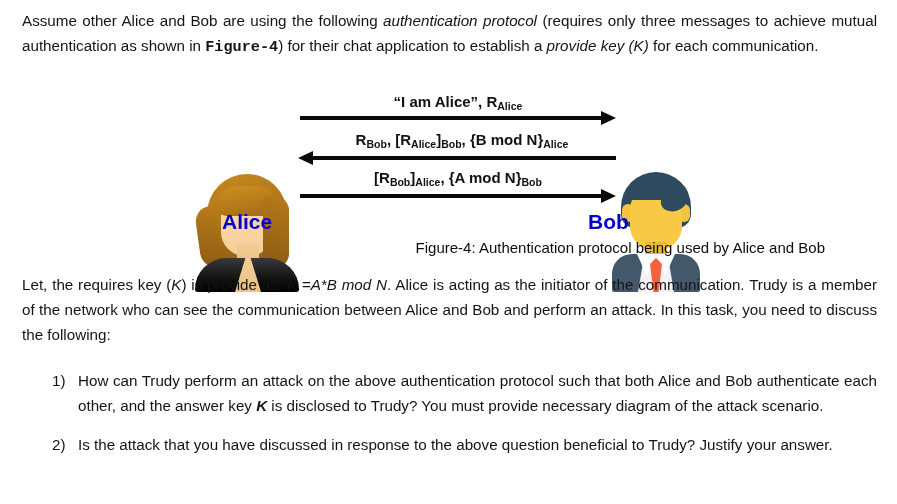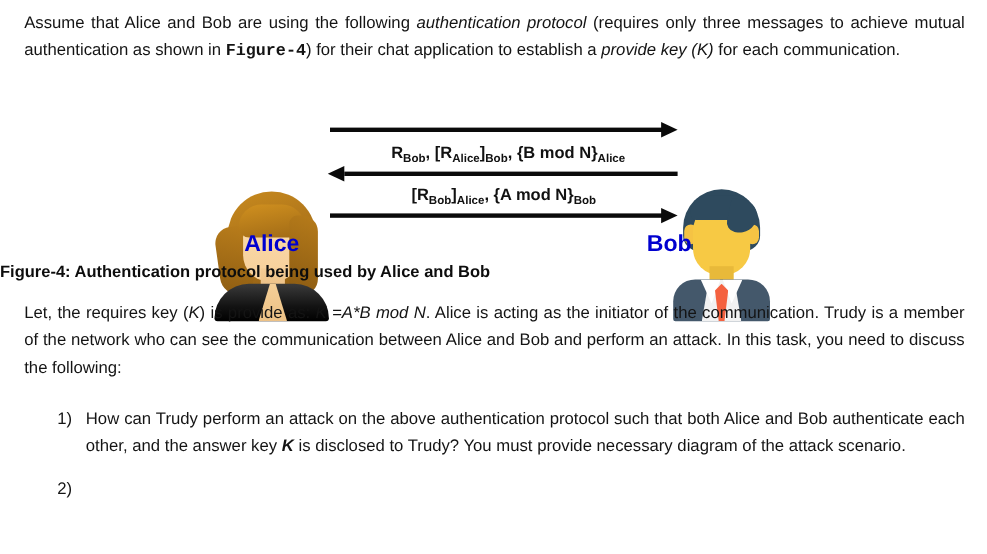--- a/index.html
+++ b/index.html
@@ -160,23 +160,23 @@
   .actor-name {
     position: absolute;
     font-size: 21px;
     font-weight: bold;
     color: #0000CF;
     white-space: nowrap;
   }
   #figure-caption {
     position: absolute;
     left: 0; top: 239px; width: 825px;
-    text-align: left;
+    text-align: right;
     font-size: 15px;
-    font-weight: bold;
+    font-weight: normal;
     color: #0d0d0d;
   }
 
   
   #question-list {
     position: absolute;
     left: 0; top: 368px; width: 897px;
     margin: 0; padding: 0;
     list-style: none;
   }
@@ -197,21 +197,21 @@
     color: #141414;
   }
   #question-list li b { font-weight: bold; font-style: italic; }
   #q1 { text-align: justify; }
 </style>
 </head>
 <body>
 
 <div class="page">
 
-  <p class="para" id="intro-paragraph"><span>Assume that Alice and Bob are using the following </span><span class="bi">authentication protocol</span><span> (requires only three messages to achieve mutual authentication as shown in </span><b>Figure-4</b><span>) for their chat application to establish a </span><span class="bi">provide key</span><i> (K)</i><span> for each communication.</span></p>
+  <p class="para" id="intro-paragraph"><span>Assume other Alice and Bob are using the following </span><span class="bi">authentication protocol</span><span> (requires only three messages to achieve mutual authentication as shown in </span><b>Figure-4</b><span>) for their chat application to establish a </span><span class="bi">provide key</span><i> (K)</i><span> for each communication.</span></p>
 
   <div class="figure">
 
     <div class="avatar" id="alice-avatar">
       <div class="a-hair-back"></div>
       <div class="a-hair-left"></div>
       <div class="a-face"></div>
       <div class="a-neck"></div>
       <div class="a-fringe"></div>
       <div class="a-hair-r"></div>
@@ -227,20 +227,21 @@
       <div class="b-fringe"></div>
       <div class="b-fringe2"></div>
       <div class="b-neck"></div>
       <div class="b-suit"></div>
       <div class="b-shirt"></div>
       <div class="b-collar-l"></div>
       <div class="b-collar-r"></div>
       <div class="b-tie"></div>
     </div>
 
+    <div class="msg-label" id="msg1-label" style="left:300px; top:9px; width:316px;"><span>“I am Alice”, R</span><sub>Alice</sub></div>
     <div class="arrow-line" style="left:300px; top:32px; width:303px;"></div>
     <div class="arrow-head right" style="left:601px; top:27px;"></div>
 
     <div class="msg-label" id="msg2-label" style="left:304px; top:47px; width:316px;"><span>R</span><sub>Bob</sub><span>, [R</span><sub>Alice</sub><span>]</span><sub>Bob</sub><span>, {B mod N}</span><sub>Alice</sub></div>
     <div class="arrow-line" style="left:313px; top:72px; width:303px;"></div>
     <div class="arrow-head left" style="left:298px; top:67px;"></div>
 
     <div class="msg-label" id="msg3-label" style="left:300px; top:85px; width:316px;"><span>[R</span><sub>Bob</sub><span>]</span><sub>Alice</sub><span>, {A mod N}</span><sub>Bob</sub></div>
     <div class="arrow-line" style="left:300px; top:110px; width:303px;"></div>
     <div class="arrow-head right" style="left:601px; top:105px;"></div>
@@ -248,16 +249,16 @@
     <div class="actor-name" style="left:222px; top:126px;">Alice</div>
     <div class="actor-name" style="left:588px; top:126px;">Bob</div>
   </div>
 
   <div id="figure-caption">Figure-4: Authentication protocol being used by Alice and Bob</div>
 
   <p class="para" id="session-key-paragraph"><span>Let, the requires key (</span><i>K</i><span>) is provide as: </span><span class="bi">K =A*B mod N</span><span>. Alice is acting as the initiator of the communication. Trudy is a member of the network who can see the communication between Alice and Bob and perform an attack. In this task, you need to discuss the following:</span></p>
 
   <ol id="question-list">
     <li id="q1"><span class="marker">1)</span><span>How can Trudy perform an attack on the above authentication protocol such that both Alice and Bob authenticate each other, and the answer key </span><b>K</b><span> is disclosed to Trudy? You must provide necessary diagram of the attack scenario.</span></li>
-    <li id="q2"><span class="marker">2)</span></li>
+    <li id="q2"><span class="marker">2)</span><span>Is the attack that you have discussed in response to the above question beneficial to Trudy? Justify your answer.</span></li>
   </ol>
 
 </div>
 
 </body></html>

